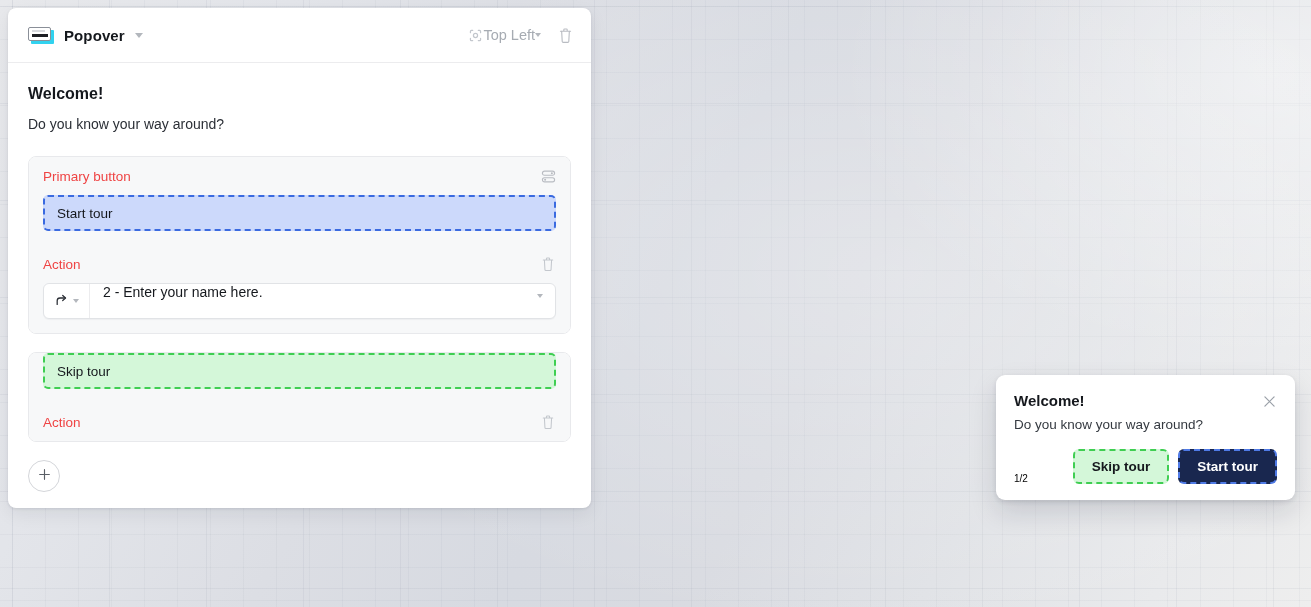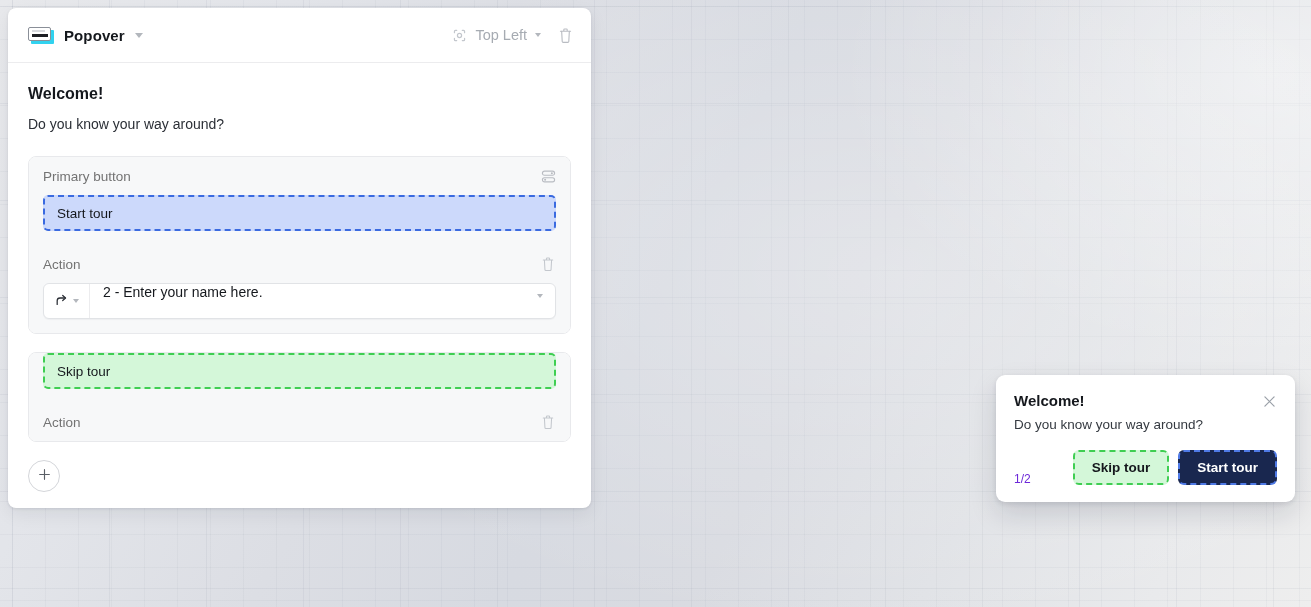--- a/index.html
+++ b/index.html
@@ -128,21 +128,21 @@
     border-top-width: 4.5px;
   }
 
   .header-right {
     margin-left: auto;
     display: flex;
     align-items: center;
     gap: 14px;
   }
   .position-picker {
-    display: flex; align-items: center; gap: 8px;
+    display: flex; align-items: center; gap: 0;
     color: #a6abb2;
     font-size: 14.5px;
   }
   .anchor-icon { width: 15px; height: 15px; flex: 0 0 auto; }
   .trash-btn { width: 20px; height: 20px; display:flex; align-items:center; justify-content:center; }
 
   
   .panel-body {
     flex: 1 1 auto;
     padding: 22px 20px 0 20px;
@@ -170,21 +170,21 @@
     margin-bottom: 18px;
   }
   .cfg-row-label {
     background: #f7f8f9;
     padding: 11px 14px 11px 14px;
     display: flex;
     align-items: center;
   }
   .cfg-row-label .lbl {
     font-size: 13.5px;
-    color: #737373;
+    color: #ef4444;
   }
   .cfg-row-label .row-icon {
     margin-left: auto;
     width: 16px; height: 16px;
     display:flex; align-items:center; justify-content:center;
   }
   .cfg-field {
     background: #f7f8f9;
     padding: 0 14px 14px 14px;
   }
@@ -292,22 +292,22 @@
     font-size: 13.5px;
     color: #353a41;
   }
   .lp-footer {
     margin-top: 17px;
     display: flex;
     align-items: center;
     gap: 9px;
   }
   .lp-counter {
-    font-size: 12px;
-    color: #6d28d9;
+    font-size: 10px;
+    color: #000000;
     margin-right: auto;
     margin-top: 23px;
   }
   .lp-btn {
     height: 35px;
     border-radius: 6px;
     display: flex;
     align-items: center;
     justify-content: center;
     padding: 0 17px;

